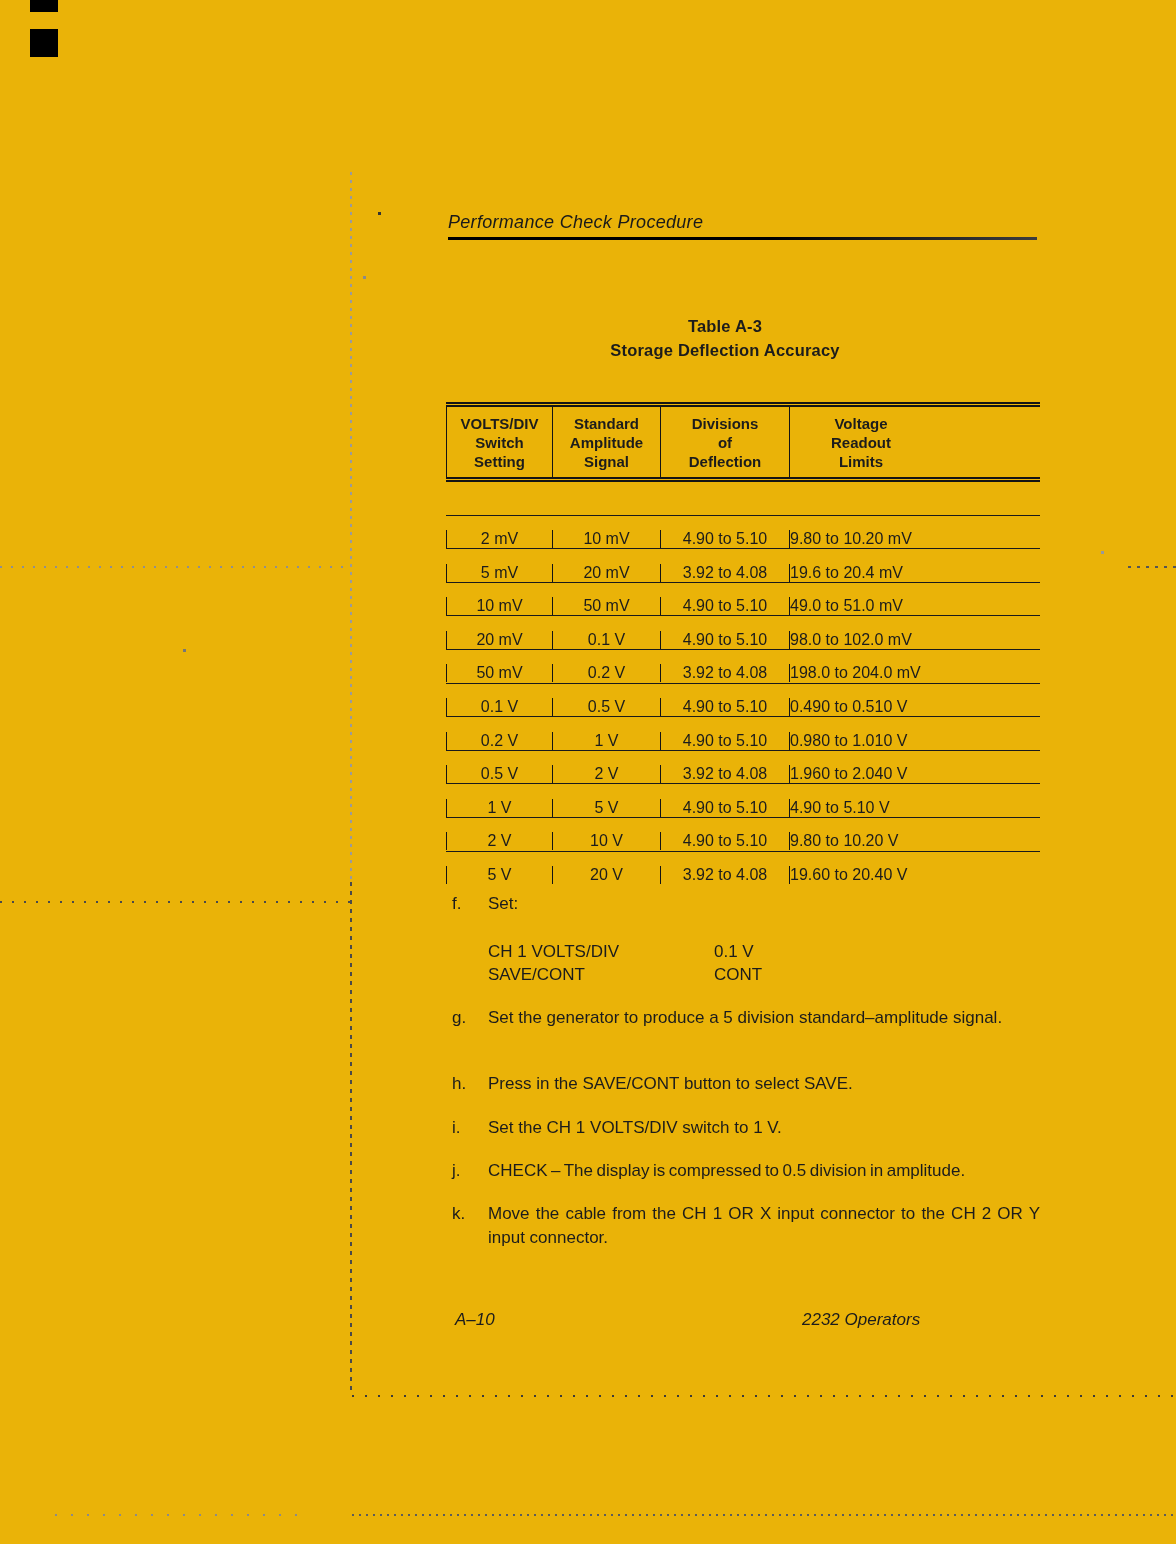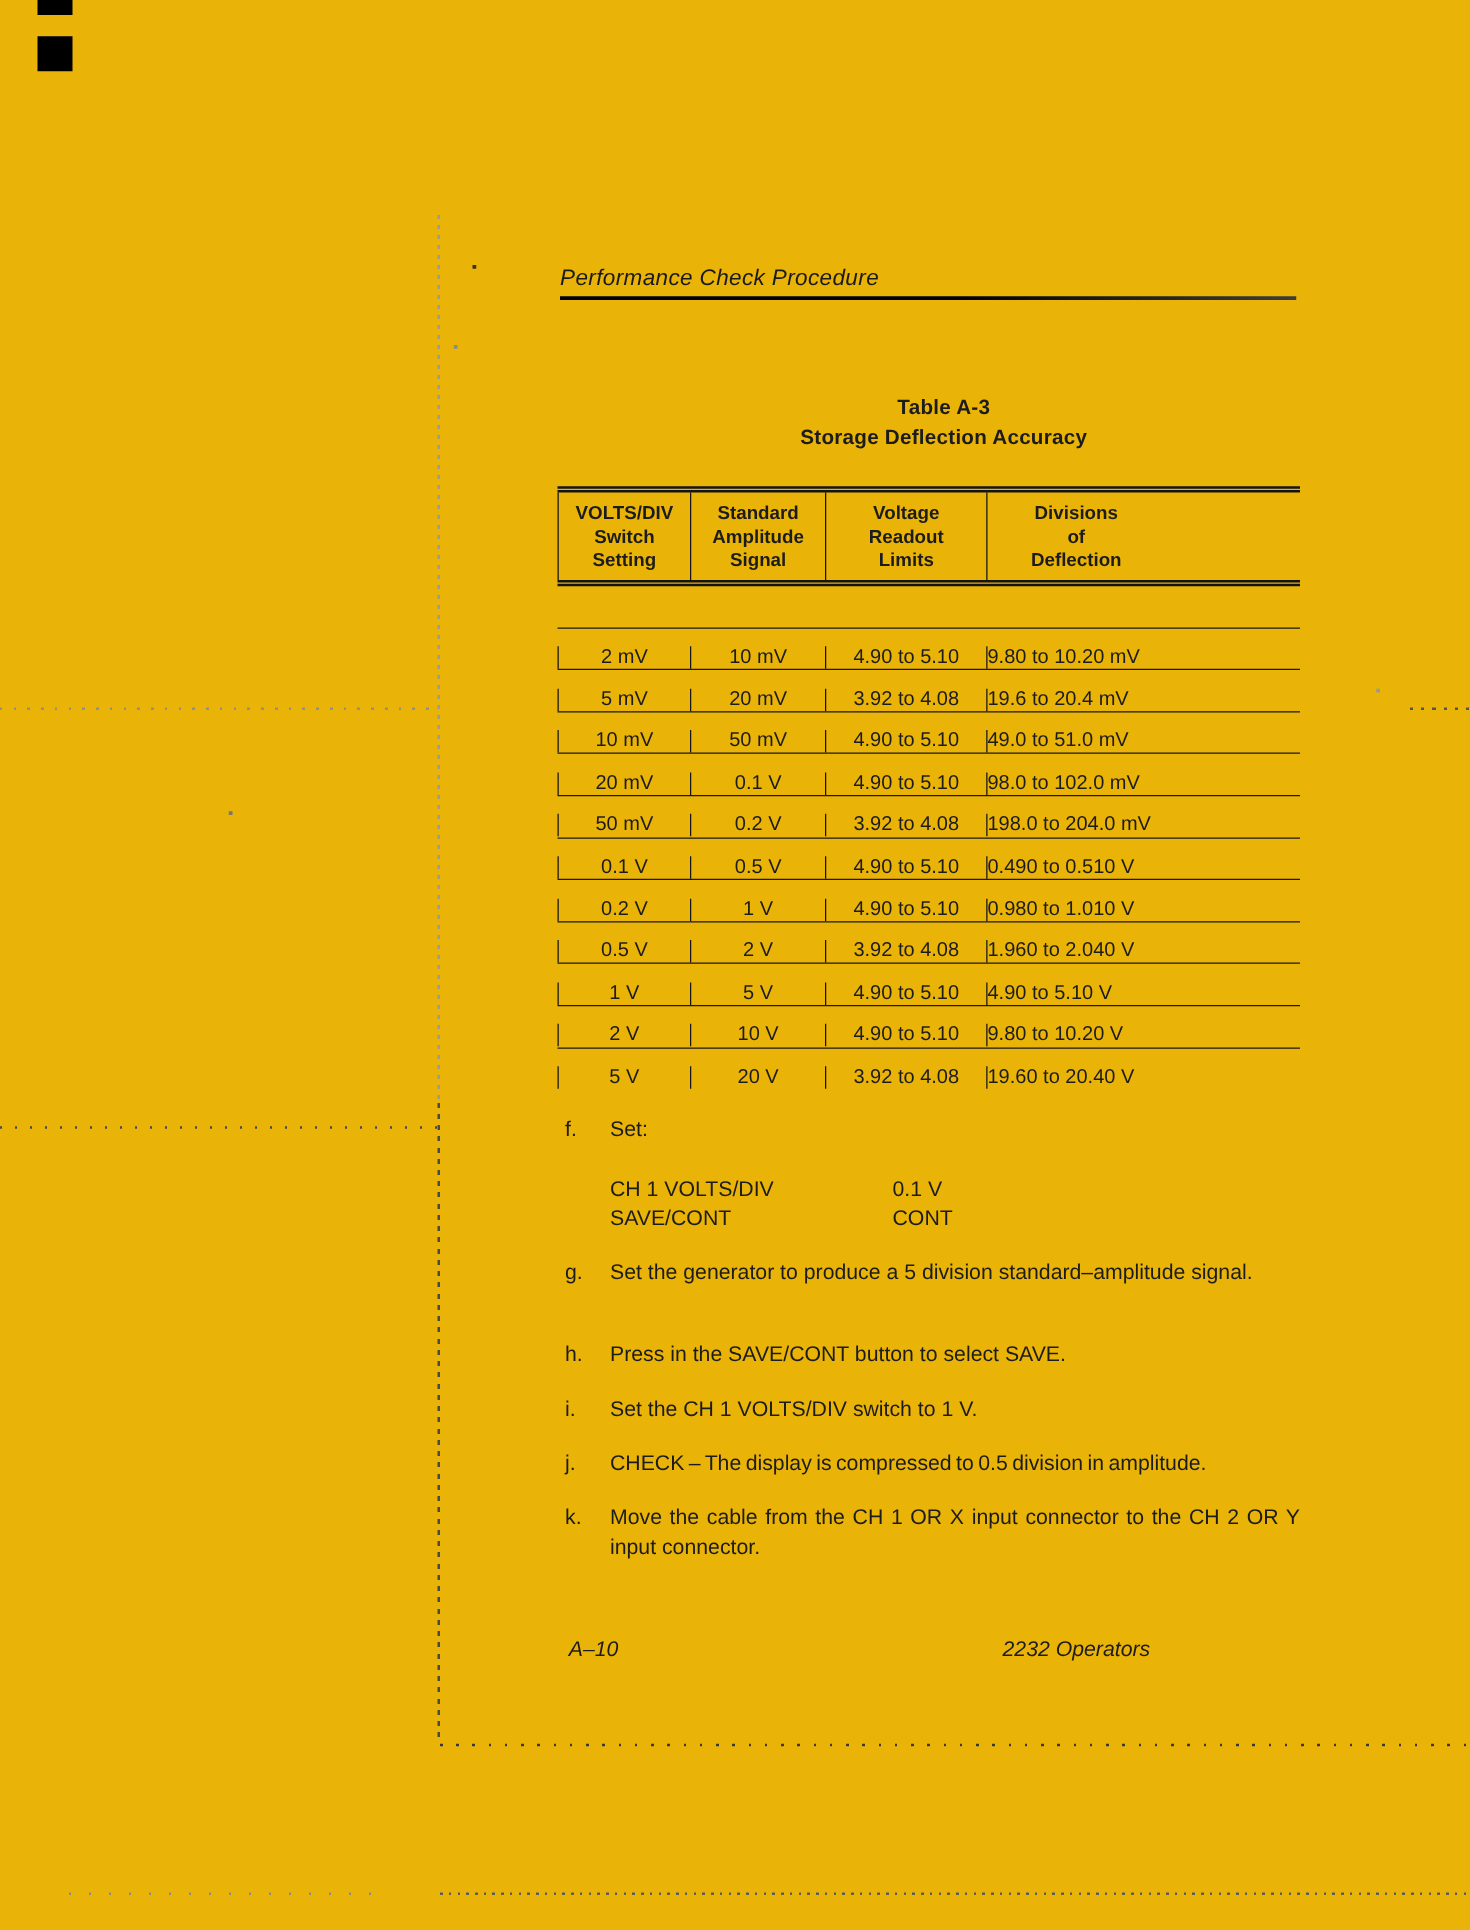--- a/index.html
+++ b/index.html
@@ -38,25 +38,25 @@
   .running-head {
     position:absolute; left:448px; top:212px; font-size:18px; font-style:italic;
     letter-spacing:.3px; color:#1a1a1a;
   }
   .running-head-rule {
     position:absolute; left:448px; top:237px; width:589px; height:3px;
     background:linear-gradient(90deg,#000 0 55%,#1c1c1c 75%,#3d3d3d);
   }
   
   .table-title {
-    position:absolute; left:458px; top:314px; width:594px; text-align:center;
+    position:absolute; left:428px; top:314px; width:594px; text-align:center;
     font-weight:bold; font-size:16.5px; line-height:24px; letter-spacing:.2px;
   }
   
-  .dtable { position:absolute; left:446px; top:389px; width:594px; }
+  .dtable { position:absolute; left:446px; top:402px; width:594px; }
   .thead {
     display:grid; grid-template-columns:106px 108px 129px 251px;
     border-top:5px double #141414; border-bottom:5px double #141414;
     height:80px; box-sizing:border-box;
   }
   .hcell {
     display:flex; flex-direction:column; justify-content:center; align-items:center;
     font-weight:bold; font-size:15px; line-height:19px;
     border-left:1.8px solid #141414; box-sizing:border-box;
   }
@@ -122,29 +122,29 @@
           <div>VOLTS/DIV</div>
           <div>Switch</div>
           <div>Setting</div>
         </div>
         <div class="hcell">
           <div>Standard</div>
           <div>Amplitude</div>
           <div>Signal</div>
         </div>
         <div class="hcell">
+          <div>Divisions</div>
+          <div>of</div>
+          <div>Deflection</div>
+        </div>
+        <div class="hcell">
           <div>Voltage</div>
           <div>Readout</div>
           <div>Limits</div>
         </div>
-        <div class="hcell">
-          <div>Divisions</div>
-          <div>of</div>
-          <div>Deflection</div>
-        </div>
       </div>
     <div class="tbody">
         <div class="trow">
           <div class="tcell c0">2 mV</div>
           <div class="tcell c1">10 mV</div>
           <div class="tcell c2">4.90 to 5.10</div>
           <div class="tcell c3">9.80 to 10.20 mV</div>
         </div>
         <div class="trow">
           <div class="tcell c0">5 mV</div>

